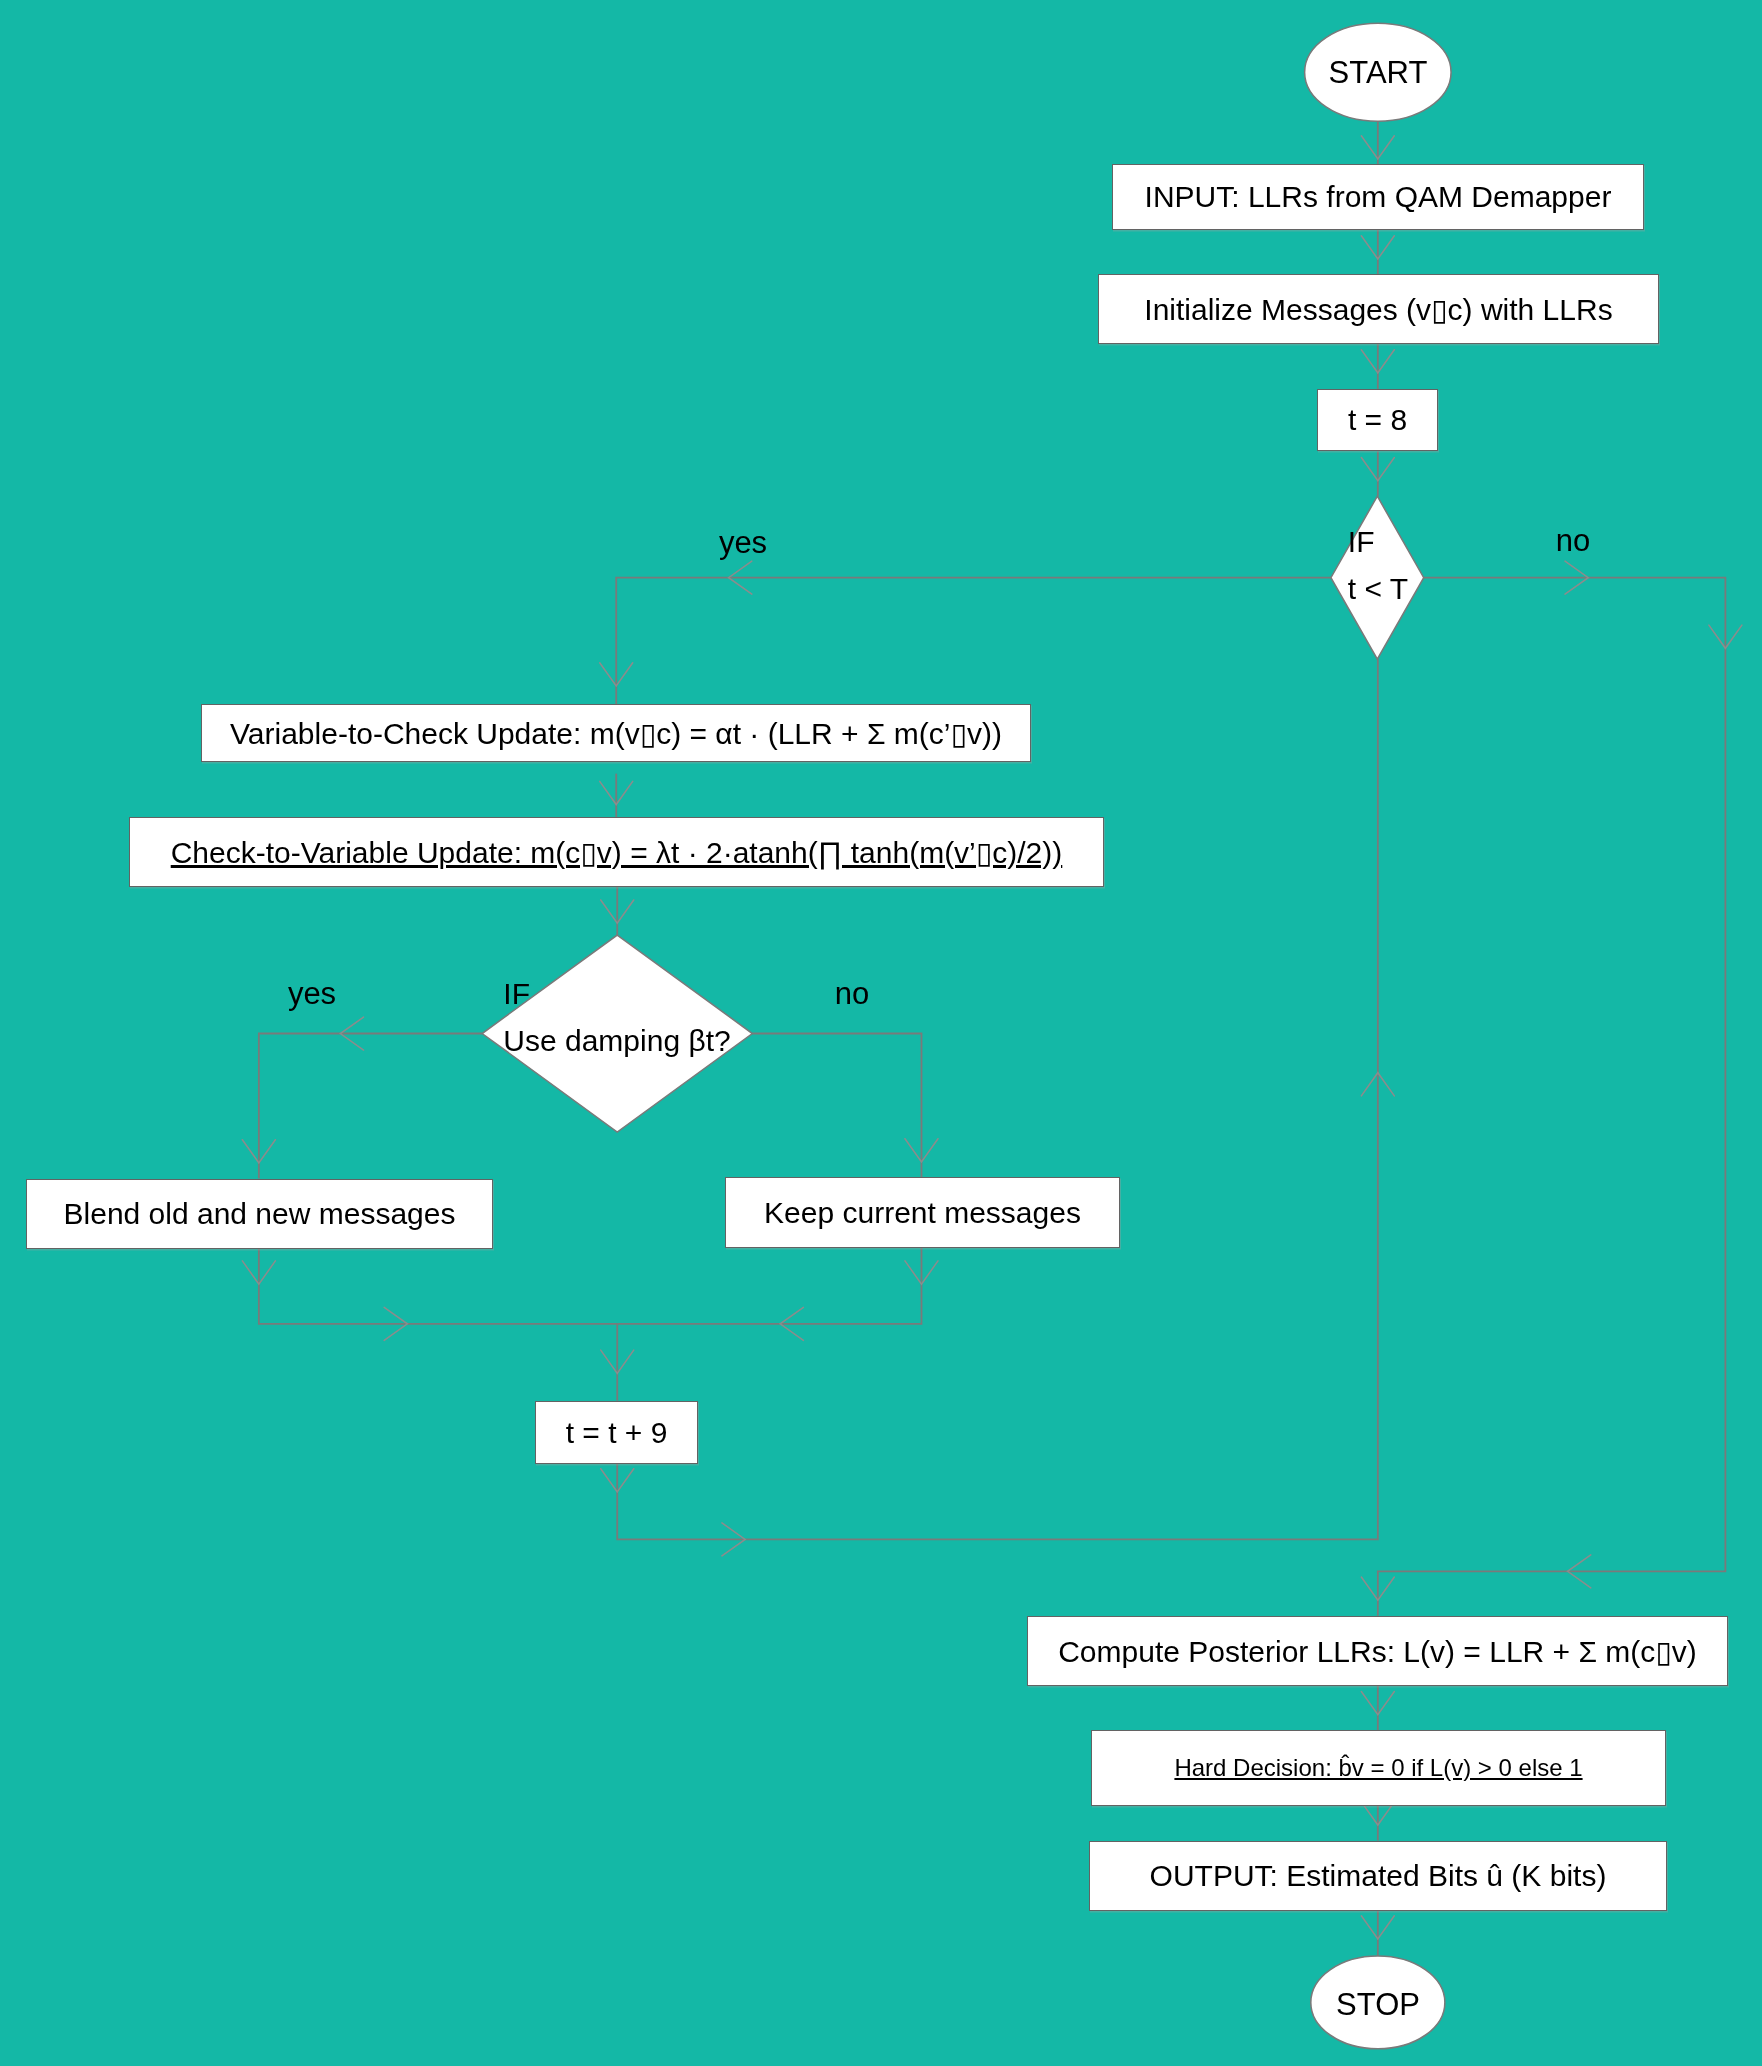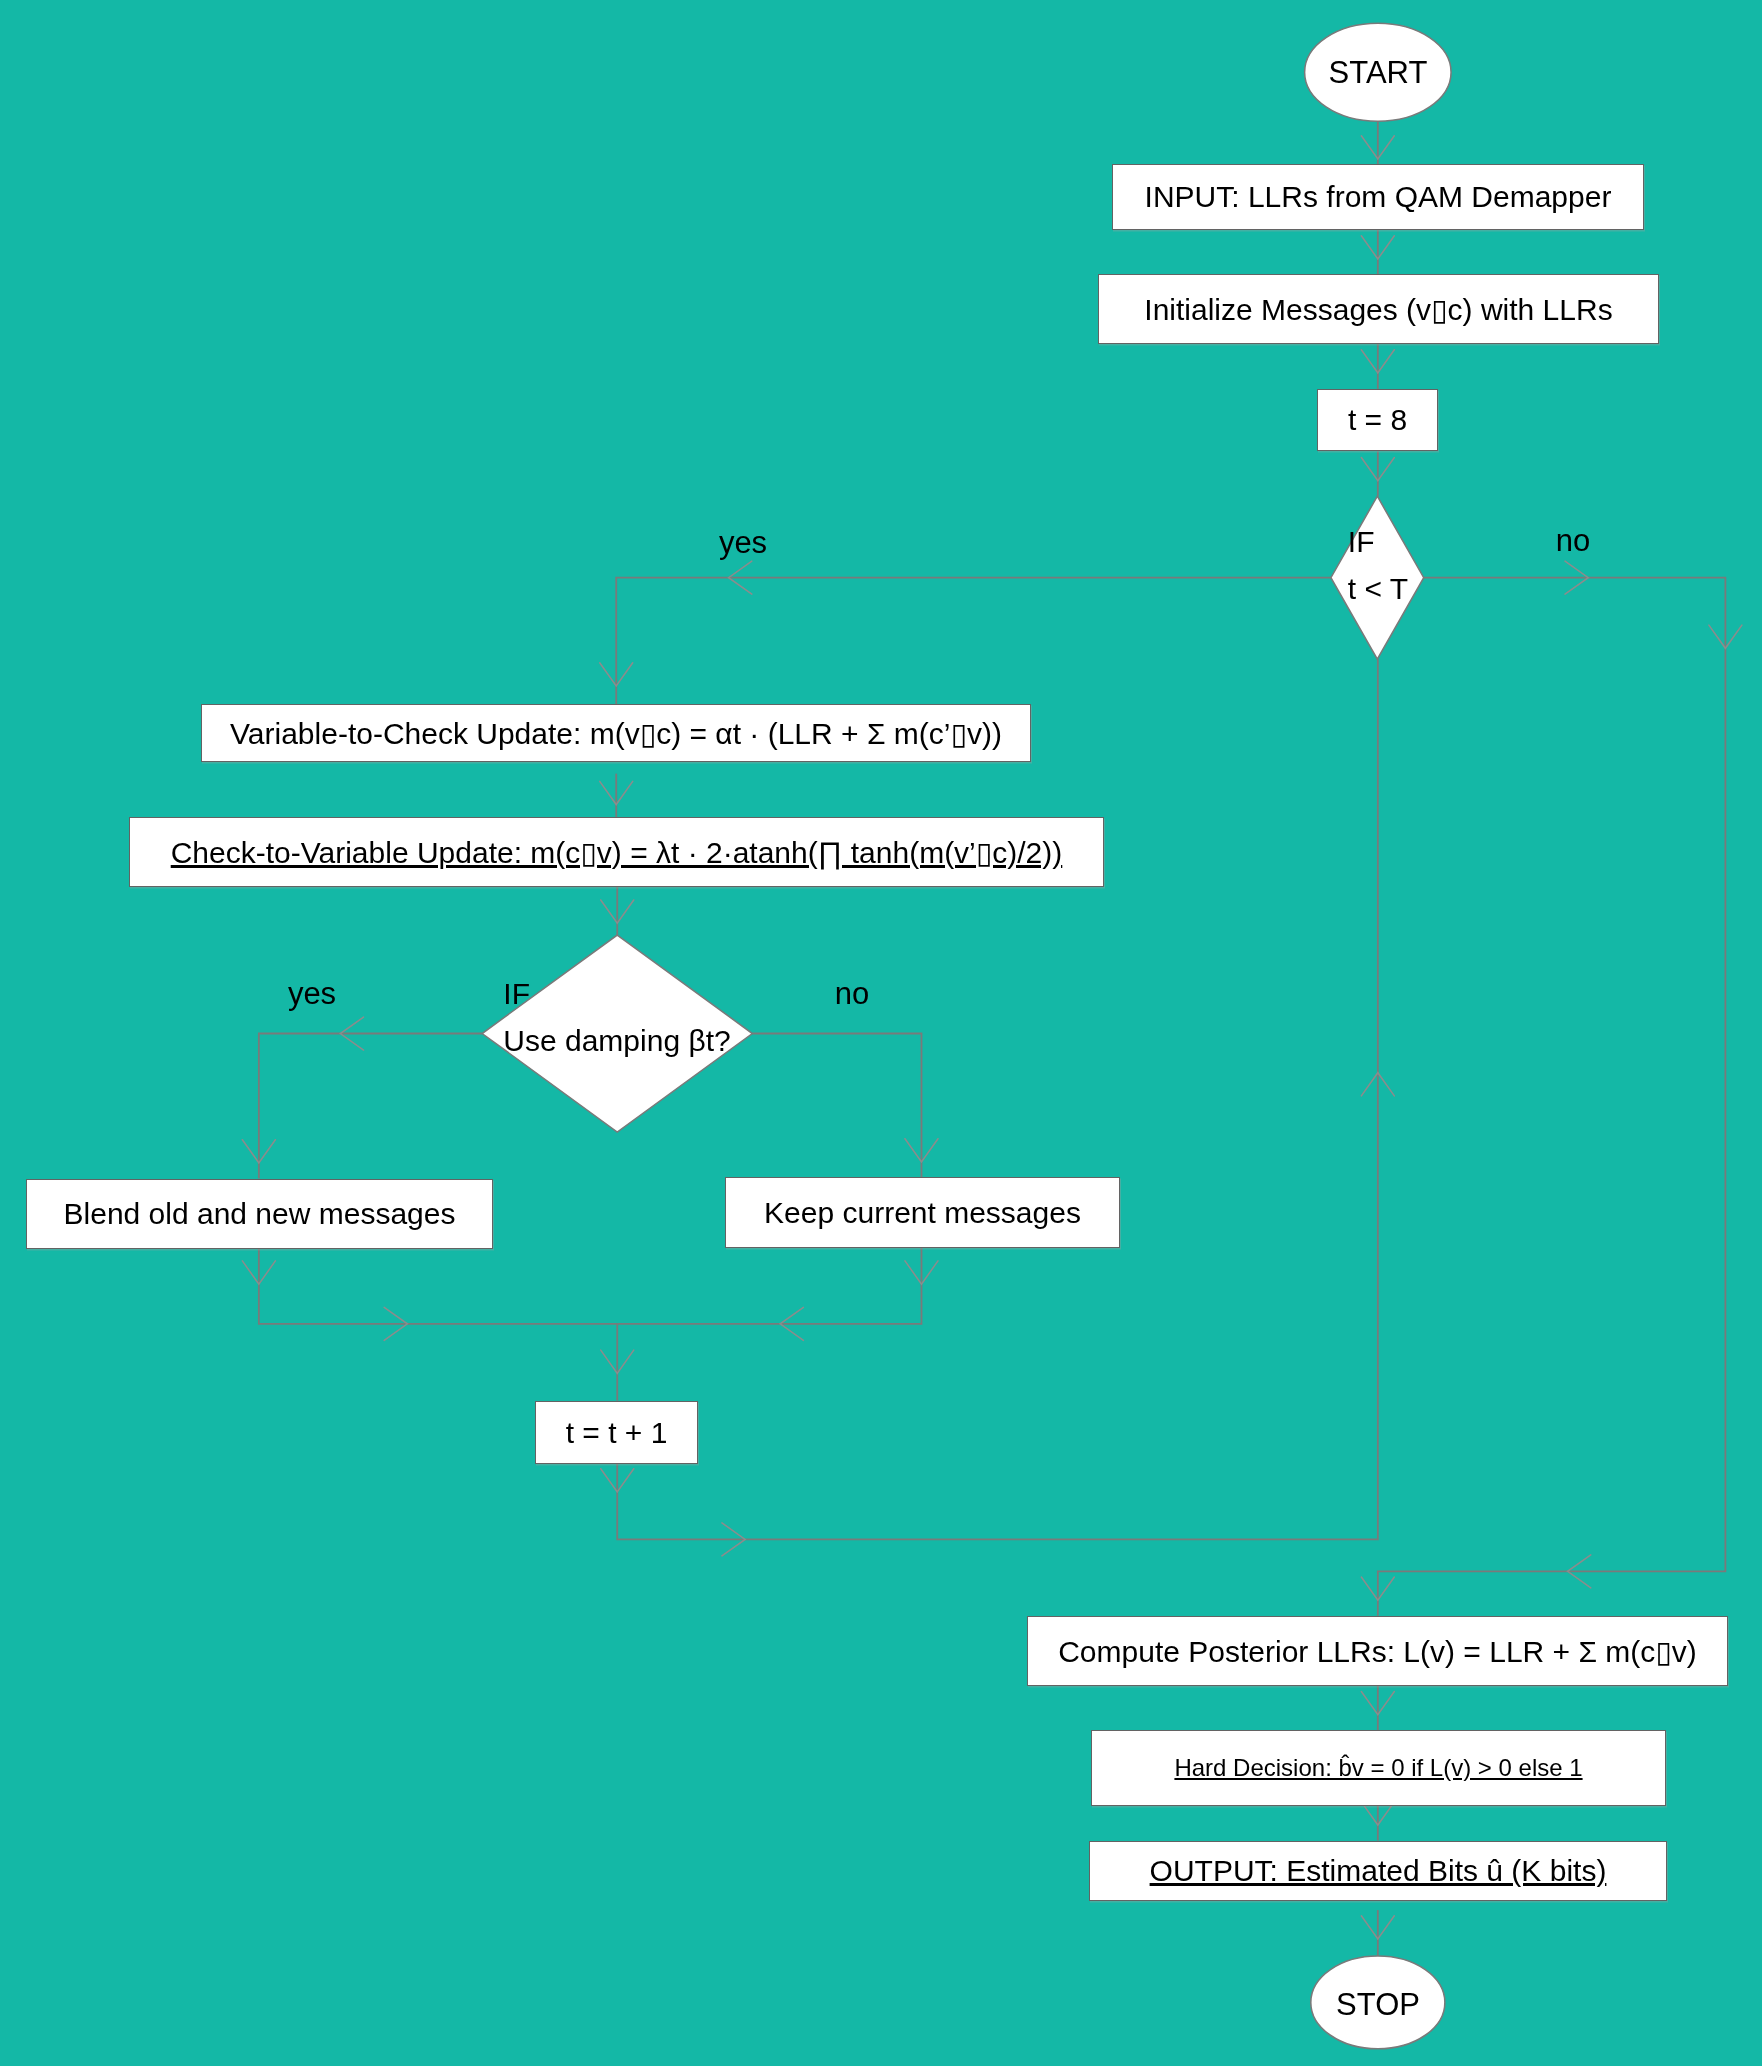--- a/index.html
+++ b/index.html
@@ -106,27 +106,27 @@
   <div class="node" style="left:1317px;top:389px;width:121px;height:62px;">t = 8</div>
 
   <div class="node" style="left:201px;top:704px;width:830px;height:58px;">Variable-to-Check Update: m(v▯c) = αt · (LLR + Σ m(c’▯v))</div>
 
   <div class="node" style="left:129px;top:817px;width:975px;height:70px;text-decoration:underline;">Check-to-Variable Update: m(c▯v) = λt · 2·atanh(∏ tanh(m(v’▯c)/2))</div>
 
   <div class="node" style="left:26px;top:1179px;width:467px;height:70px;">Blend old and new messages</div>
 
   <div class="node" style="left:725px;top:1177px;width:395px;height:71px;">Keep current messages</div>
 
-  <div class="node" style="left:535px;top:1401px;width:163px;height:63px;">t = t + 1</div>
+  <div class="node" style="left:535px;top:1401px;width:163px;height:63px;">t = t + 9</div>
 
   <div class="node" style="left:1027px;top:1616px;width:701px;height:70px;">Compute Posterior LLRs: L(v) = LLR + Σ m(c▯v)</div>
 
   <div class="node" style="left:1091px;top:1730px;width:575px;height:76px;font-size:24px;text-decoration:underline;">Hard Decision: b̂v = 0 if L(v) &gt; 0 else 1</div>
 
-  <div class="node" style="left:1089px;top:1841px;width:578px;height:60px;text-decoration:underline;">OUTPUT: Estimated Bits û (K bits)</div>
+  <div class="node" style="left:1089px;top:1841px;width:578px;height:70px;">OUTPUT: Estimated Bits û (K bits)</div>
 
   <div class="diamond-label" style="left:1378px;top:565px;">
     <span style="display:block;">IF</span>
     <span style="display:block;">t &lt; T</span>
   </div>
 
   <div class="diamond-label" style="left:617px;top:1017px;">
     <span style="display:block;">IF</span>
     <span style="display:block;">Use damping βt?</span>
   </div>

